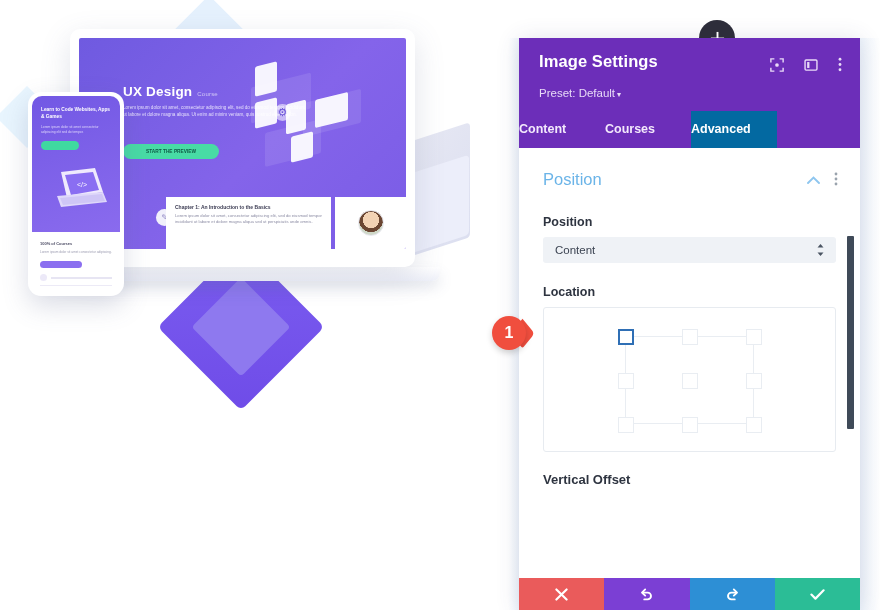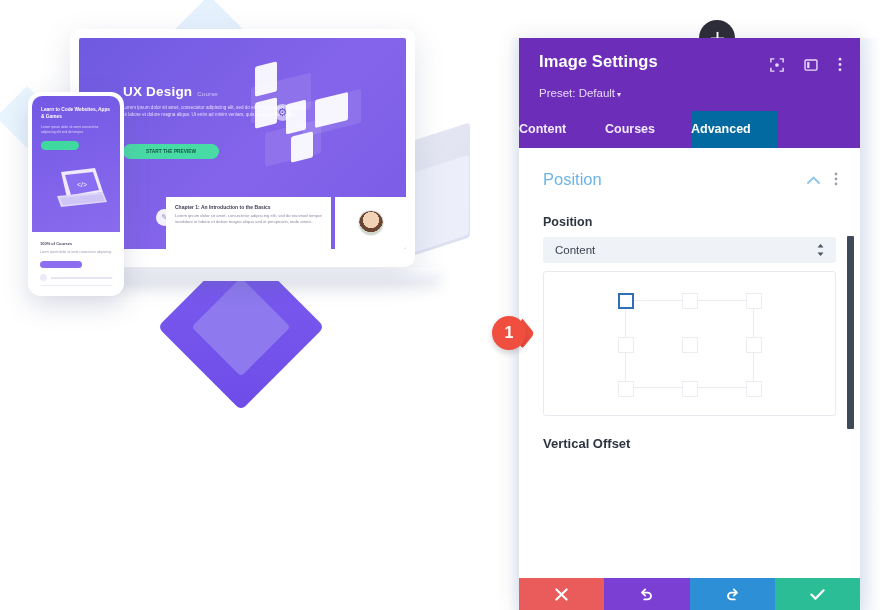--- a/index.html
+++ b/index.html
@@ -391,20 +391,21 @@
         <div class="select-box">
           <span>Content</span>
           <span class="select-arrows">
             <svg width="9" height="14" viewBox="0 0 9 14">
               <path d="M4.5 1l3 3.6h-6z" fill="#4a5462"></path>
               <path d="M4.5 13l3-3.6h-6z" fill="#4a5462"></path>
             </svg>
           </span>
         </div>
 
+        <div class="field-label" id="location-label">Location</div>
         <div id="location-box">
           <div id="loc-grid">
             <div class="loc-cell sel" style="left:-8px;  top:-8px;"></div>
             <div class="loc-cell" style="left:56px;  top:-8px;"></div>
             <div class="loc-cell" style="left:120px; top:-8px;"></div>
             <div class="loc-cell" style="left:-8px;  top:36px;"></div>
             <div class="loc-cell" style="left:56px;  top:36px;"></div>
             <div class="loc-cell" style="left:120px; top:36px;"></div>
             <div class="loc-cell" style="left:-8px;  top:80px;"></div>
             <div class="loc-cell" style="left:56px;  top:80px;"></div>

